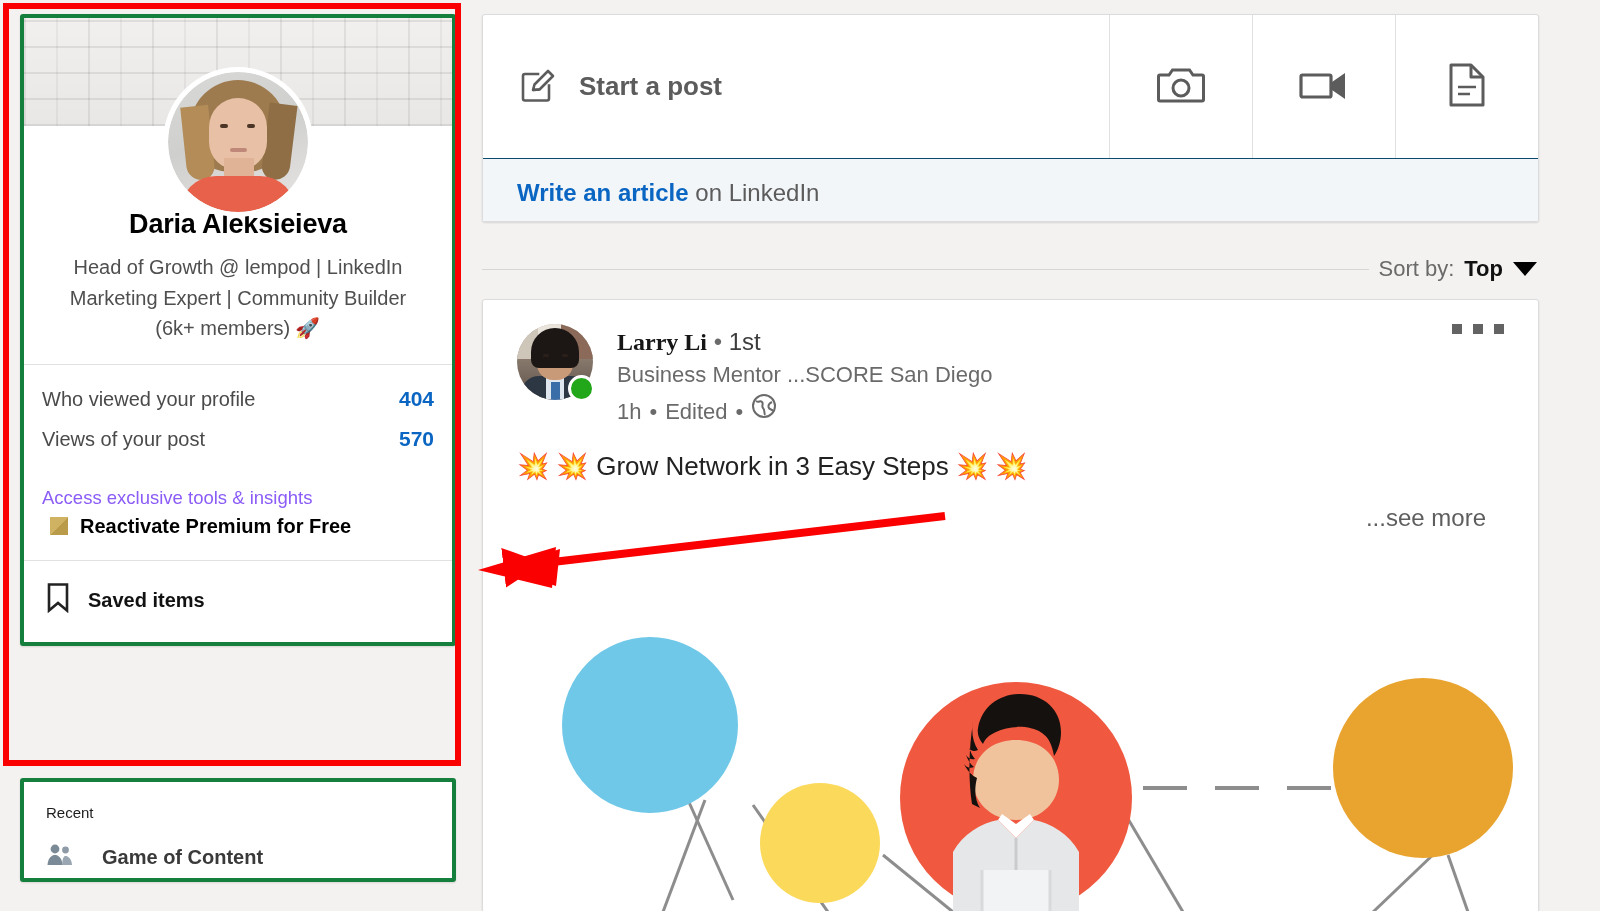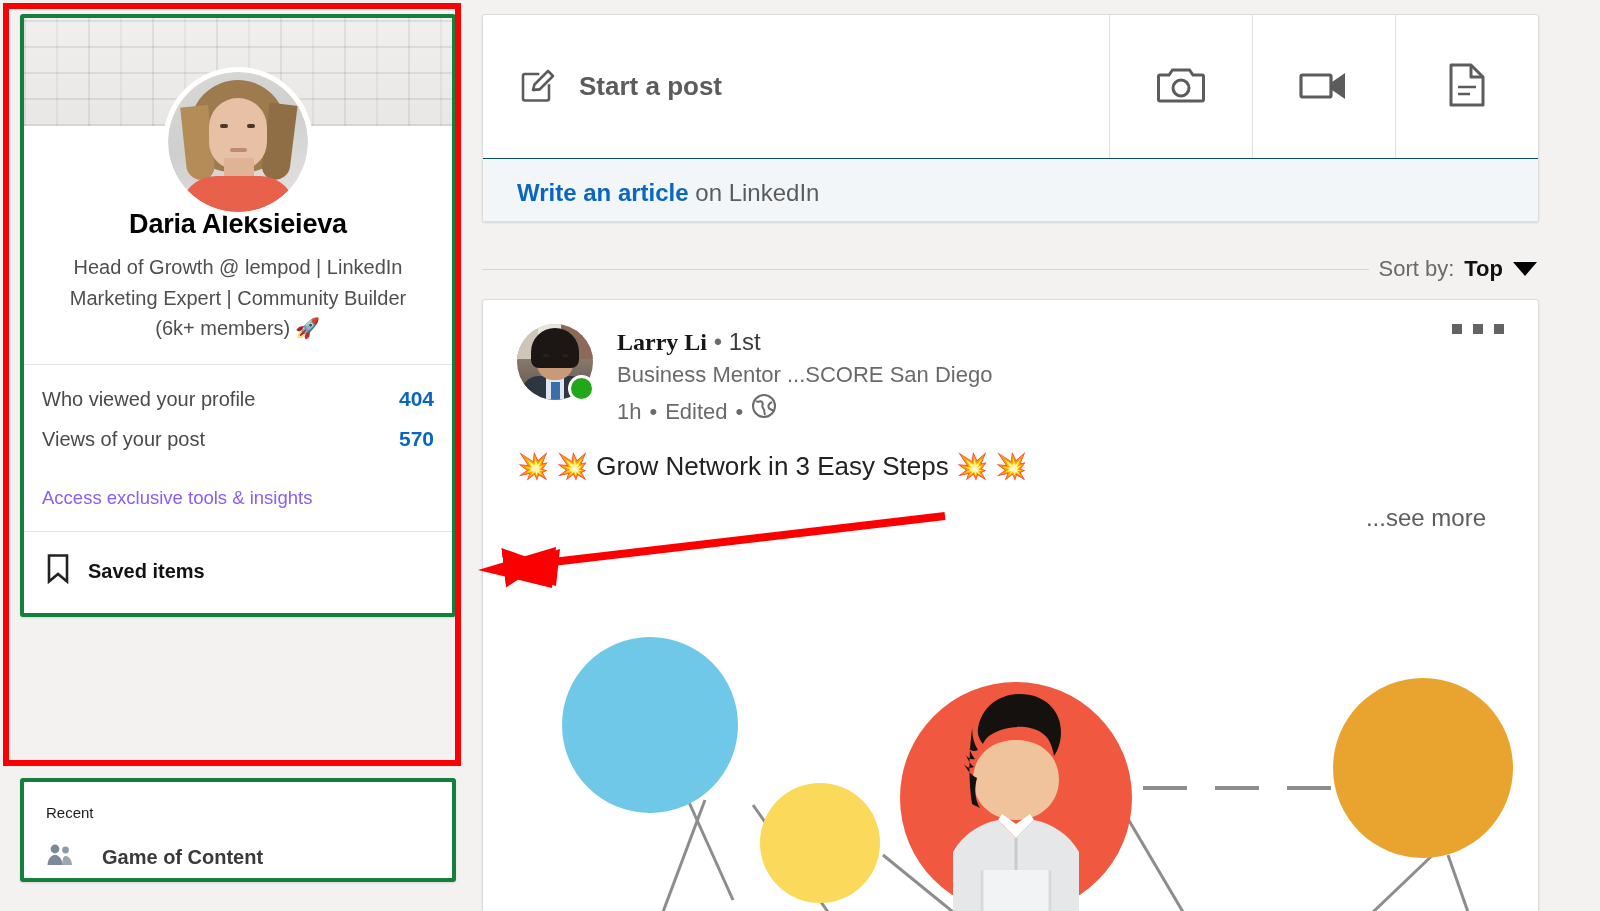--- a/index.html
+++ b/index.html
@@ -412,20 +412,24 @@
         <span class="stat-value">404</span>
       </div>
       <div class="stat-row">
         <span class="stat-label">Views of your post</span>
         <span class="stat-value">570</span>
       </div>
     </div>
 
     <div class="premium">
       <div class="premium-line1">Access exclusive tools &amp; insights</div>
+      <div class="premium-line2">
+        <span class="gold-square"></span>
+        <span>Reactivate Premium for Free</span>
+      </div>
     </div>
 
     <div class="divider"></div>
 
     <div class="saved">
       <span>
         <svg width="24" height="30" viewBox="0 0 24 30">
           <path d="M3 1.5 h18 v26 l-9 -7.5 -9 7.5 z" fill="none" stroke="#222" stroke-width="2.6" stroke-linejoin="miter"></path>
         </svg>
       </span>

